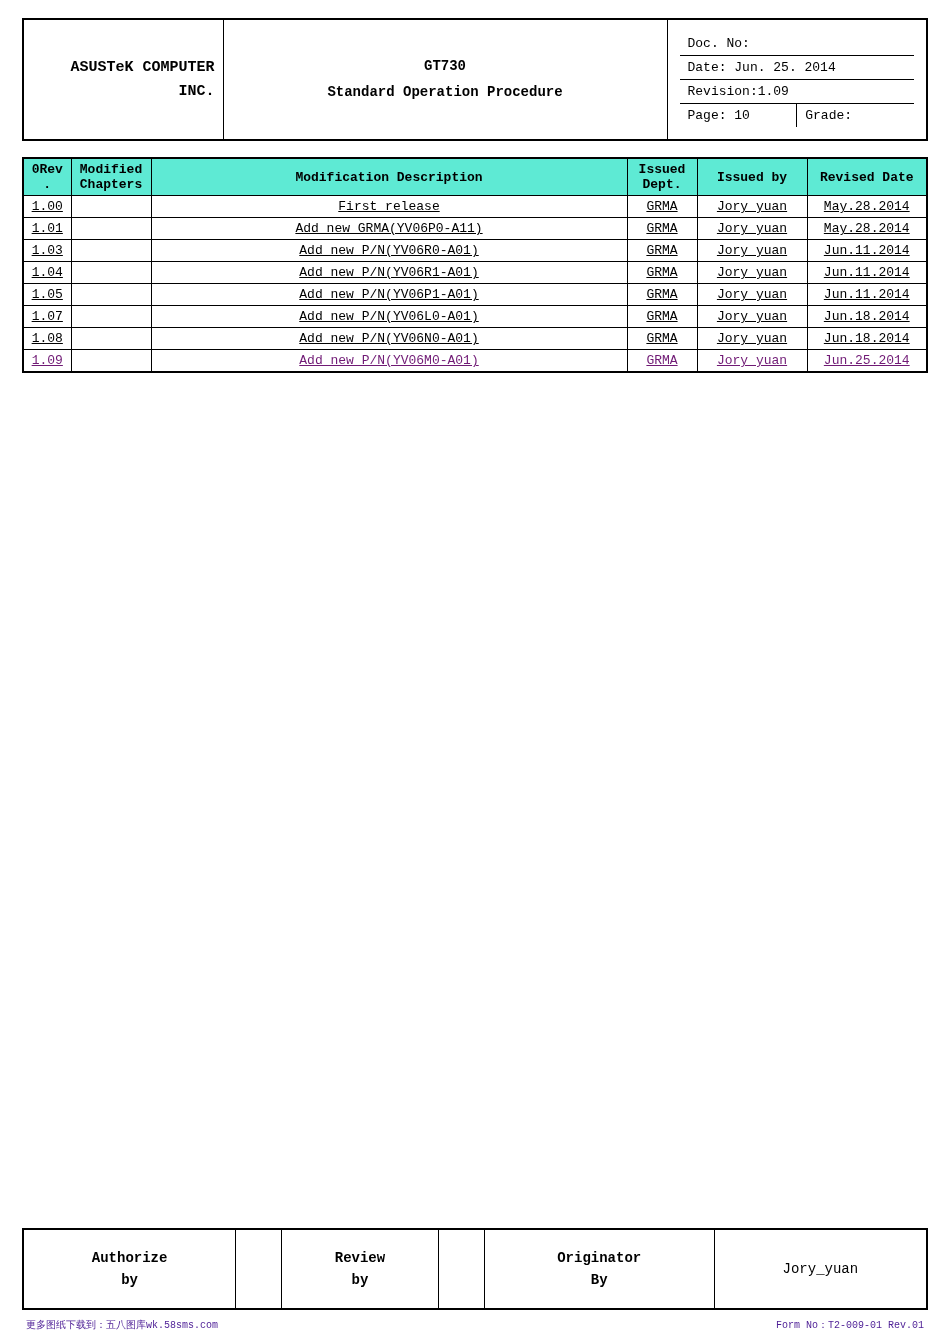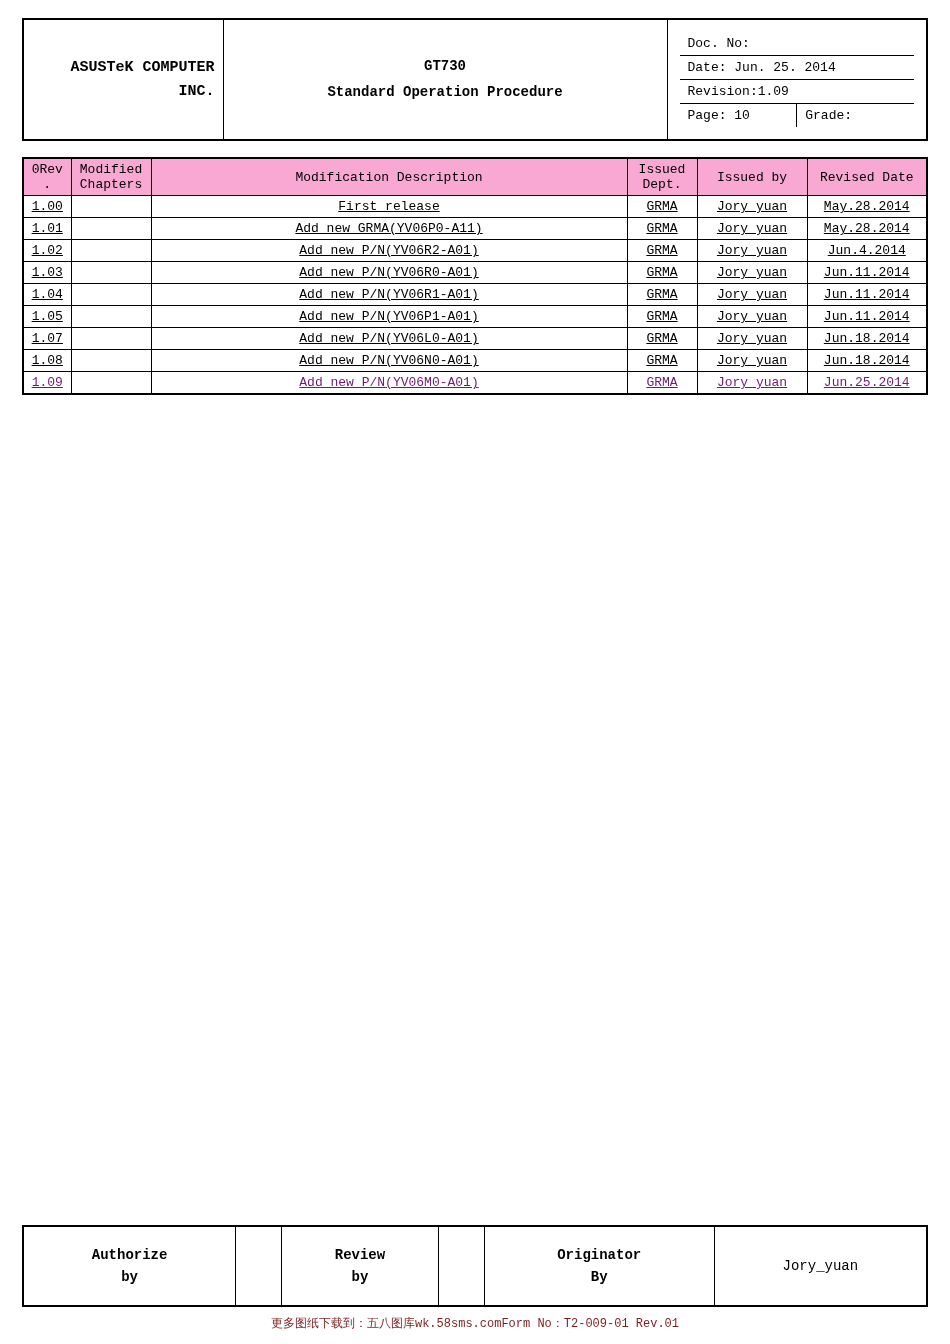--- a/index.html
+++ b/index.html
@@ -83,22 +83,22 @@
       border: 2px solid #000;
       margin-bottom: 0;
     }
     .rev-table th, .rev-table td {
       border: 1px solid #000;
       padding: 3px 6px;
       vertical-align: middle;
       text-align: center;
     }
     .rev-table th {
-      background: #f9a8d4;
-      font-weight: normal;
+      background: #5eead4;
+      font-weight: bold;
       font-size: 13px;
     }
     .rev-table td {
       font-size: 13px;
       text-decoration: underline;
     }
     .col-rev { width: 48px; }
     .col-mod { width: 80px; }
     .col-desc { }
     .col-dept { width: 70px; }
@@ -133,23 +133,23 @@
       font-size: 14px;
       font-weight: bold;
       line-height: 1.6;
     }
     .authorize-table td.value-cell {
       font-weight: normal;
     }
 
     .bottom-bar {
       display: flex;
-      justify-content: center;
-      font-size: 12px;
-      color: #7f1d1d;
+      justify-content: space-between;
+      font-size: 10px;
+      color: #4c1d95;
       padding: 2px 4px;
     }
   </style>
 </head>
 <body>
 
 <div class="page-wrapper">
 
   <table class="header-table">
     <tbody>
@@ -199,28 +199,20 @@
         </tr>
         <tr>
           <td>1.01</td>
           <td></td>
           <td>Add new GRMA(YV06P0-A11)</td>
           <td>GRMA</td>
           <td>Jory_yuan</td>
           <td>May.28.2014</td>
         </tr>
         <tr>
-          <td>1.02</td>
-          <td></td>
-          <td>Add new P/N(YV06R2-A01)</td>
-          <td>GRMA</td>
-          <td>Jory_yuan</td>
-          <td>Jun.4.2014</td>
-        </tr>
-        <tr>
           <td>1.03</td>
           <td></td>
           <td>Add new P/N(YV06R0-A01)</td>
           <td>GRMA</td>
           <td>Jory_yuan</td>
           <td>Jun.11.2014</td>
         </tr>
         <tr>
           <td>1.04</td>
           <td></td>

